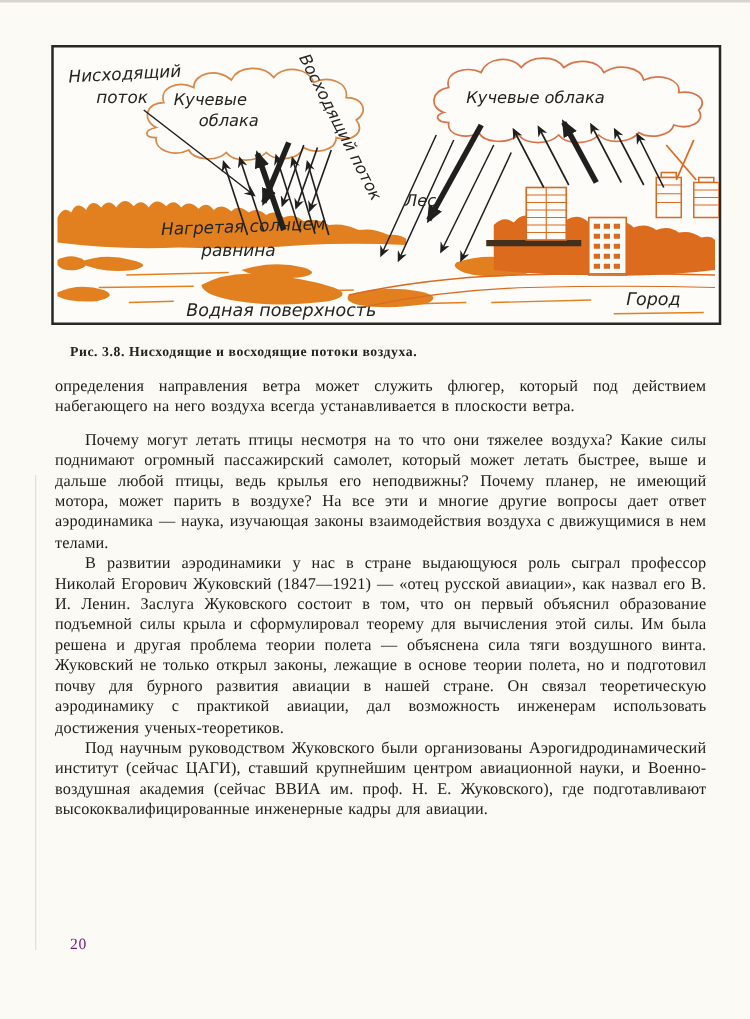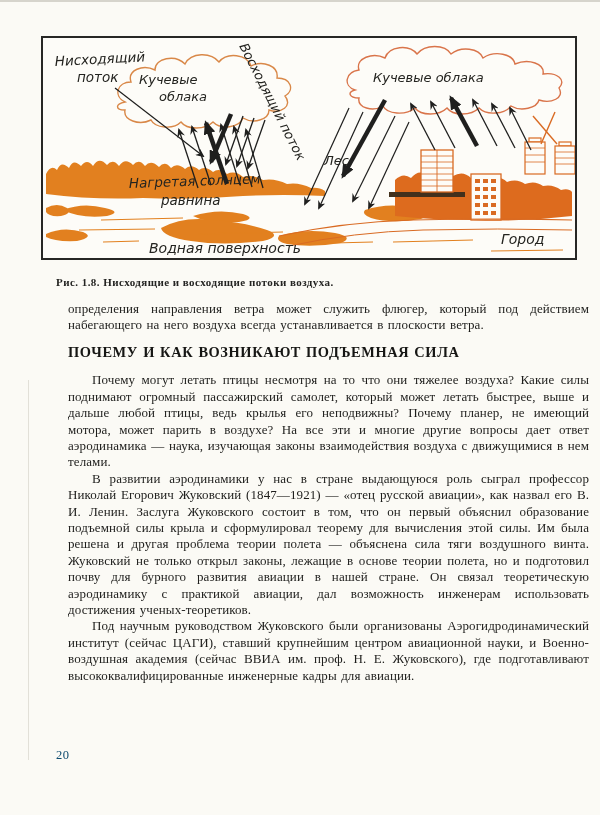--- a/index.html
+++ b/index.html
@@ -19,36 +19,36 @@
     border:2px solid #272725;background:#fdfcf8;box-sizing:border-box;
   }
   .figure-box svg{display:block;width:100%;height:100%;}
 
   .fig-caption{
     position:absolute;left:56px;top:276px;width:521px;
     font-size:11px;font-weight:bold;letter-spacing:.45px;color:#242422;
   }
 
   .text-col{
-    position:absolute;left:68px;top:301px;width:521px;
+    position:absolute;left:44px;top:301px;width:521px;
     font-size:13px;line-height:16.4px;text-align:justify;
     letter-spacing:.1px;word-spacing:1px;color:#1d1d1b;
   }
   .text-col p{margin:0;}
   .text-col p.indent{text-indent:24px;}
 
   .section-heading{
     margin:9px 0 10px 0;
     font-size:14.4px;font-weight:bold;line-height:19.5px;
     letter-spacing:.6px;color:#161614;text-align:left;
   }
 
   .page-number{
     position:absolute;left:56px;top:748px;
-    font-size:12.5px;color:#0c4a6e;letter-spacing:.5px;
+    font-size:12.5px;color:#701a75;letter-spacing:.5px;
   }
 
   
   .fig-label{font-family:"DejaVu Sans", sans-serif;font-style:italic;fill:#242420;}
 </style>
 </head>
 <body>
 
 <div class="scan-top-edge"></div>
 <div class="scan-left-line"></div>
@@ -190,25 +190,24 @@
     <text class="fig-label" font-size="13" transform="translate(196 8) rotate(63)">Восходящий поток</text>
     <text class="fig-label" x="330" y="44" font-size="13">Кучевые облака</text>
     <text class="fig-label" x="281" y="127" font-size="13">Лес</text>
     <text class="fig-label" x="86" y="150" font-size="13.5" transform="rotate(-2 86 150)">Нагретая солнцем</text>
     <text class="fig-label" x="118" y="167" font-size="13.5">равнина</text>
     <text class="fig-label" x="106" y="215" font-size="14">Водная поверхность</text>
     <text class="fig-label" x="458" y="206" font-size="14">Город</text>
   </svg>
 </div>
 
-<div class="fig-caption">Рис. 1.8. Нисходящие и восходящие потоки воздуха.</div>
+<div class="fig-caption">Рис. 3.8. Нисходящие и восходящие потоки воздуха.</div>
 
 <div class="text-col">
   <p>определения направления ветра может служить флюгер, который под действием набегающего на него воздуха всегда устанавливается в плоскости ветра.</p>
   <div class="section-heading">
-    <div>ПОЧЕМУ И КАК ВОЗНИКАЮТ ПОДЪЕМНАЯ СИЛА</div>
   </div>
   <p class="indent">Почему могут летать птицы несмотря на то что они тяжелее воздуха? Какие силы поднимают огромный пассажирский самолет, который может летать быстрее, выше и дальше любой птицы, ведь крылья его неподвижны? Почему планер, не имеющий мотора, может парить в воздухе? На все эти и многие другие вопросы дает ответ аэродинамика — наука, изучающая законы взаимодействия воздуха с движущимися в нем телами.</p>
   <p class="indent">В развитии аэродинамики у нас в стране выдающуюся роль сыграл профессор Николай Егорович Жуковский (1847—1921) — «отец русской авиации», как назвал его В. И. Ленин. Заслуга Жуковского состоит в том, что он первый объяснил образование подъемной силы крыла и сформулировал теорему для вычисления этой силы. Им была решена и другая проблема теории полета — объяснена сила тяги воздушного винта. Жуковский не только открыл законы, лежащие в основе теории полета, но и подготовил почву для бурного развития авиации в нашей стране. Он связал теоретическую аэродинамику с практикой авиации, дал возможность инженерам использовать достижения ученых-теоретиков.</p>
   <p class="indent">Под научным руководством Жуковского были организованы Аэрогидродинамический институт (сейчас ЦАГИ), ставший крупнейшим центром авиационной науки, и Военно-воздушная академия (сейчас ВВИА им. проф. Н. Е. Жуковского), где подготавливают высококвалифицированные инженерные кадры для авиации.</p>
 </div>
 
 <div class="page-number">20</div>
 
 </body></html>

